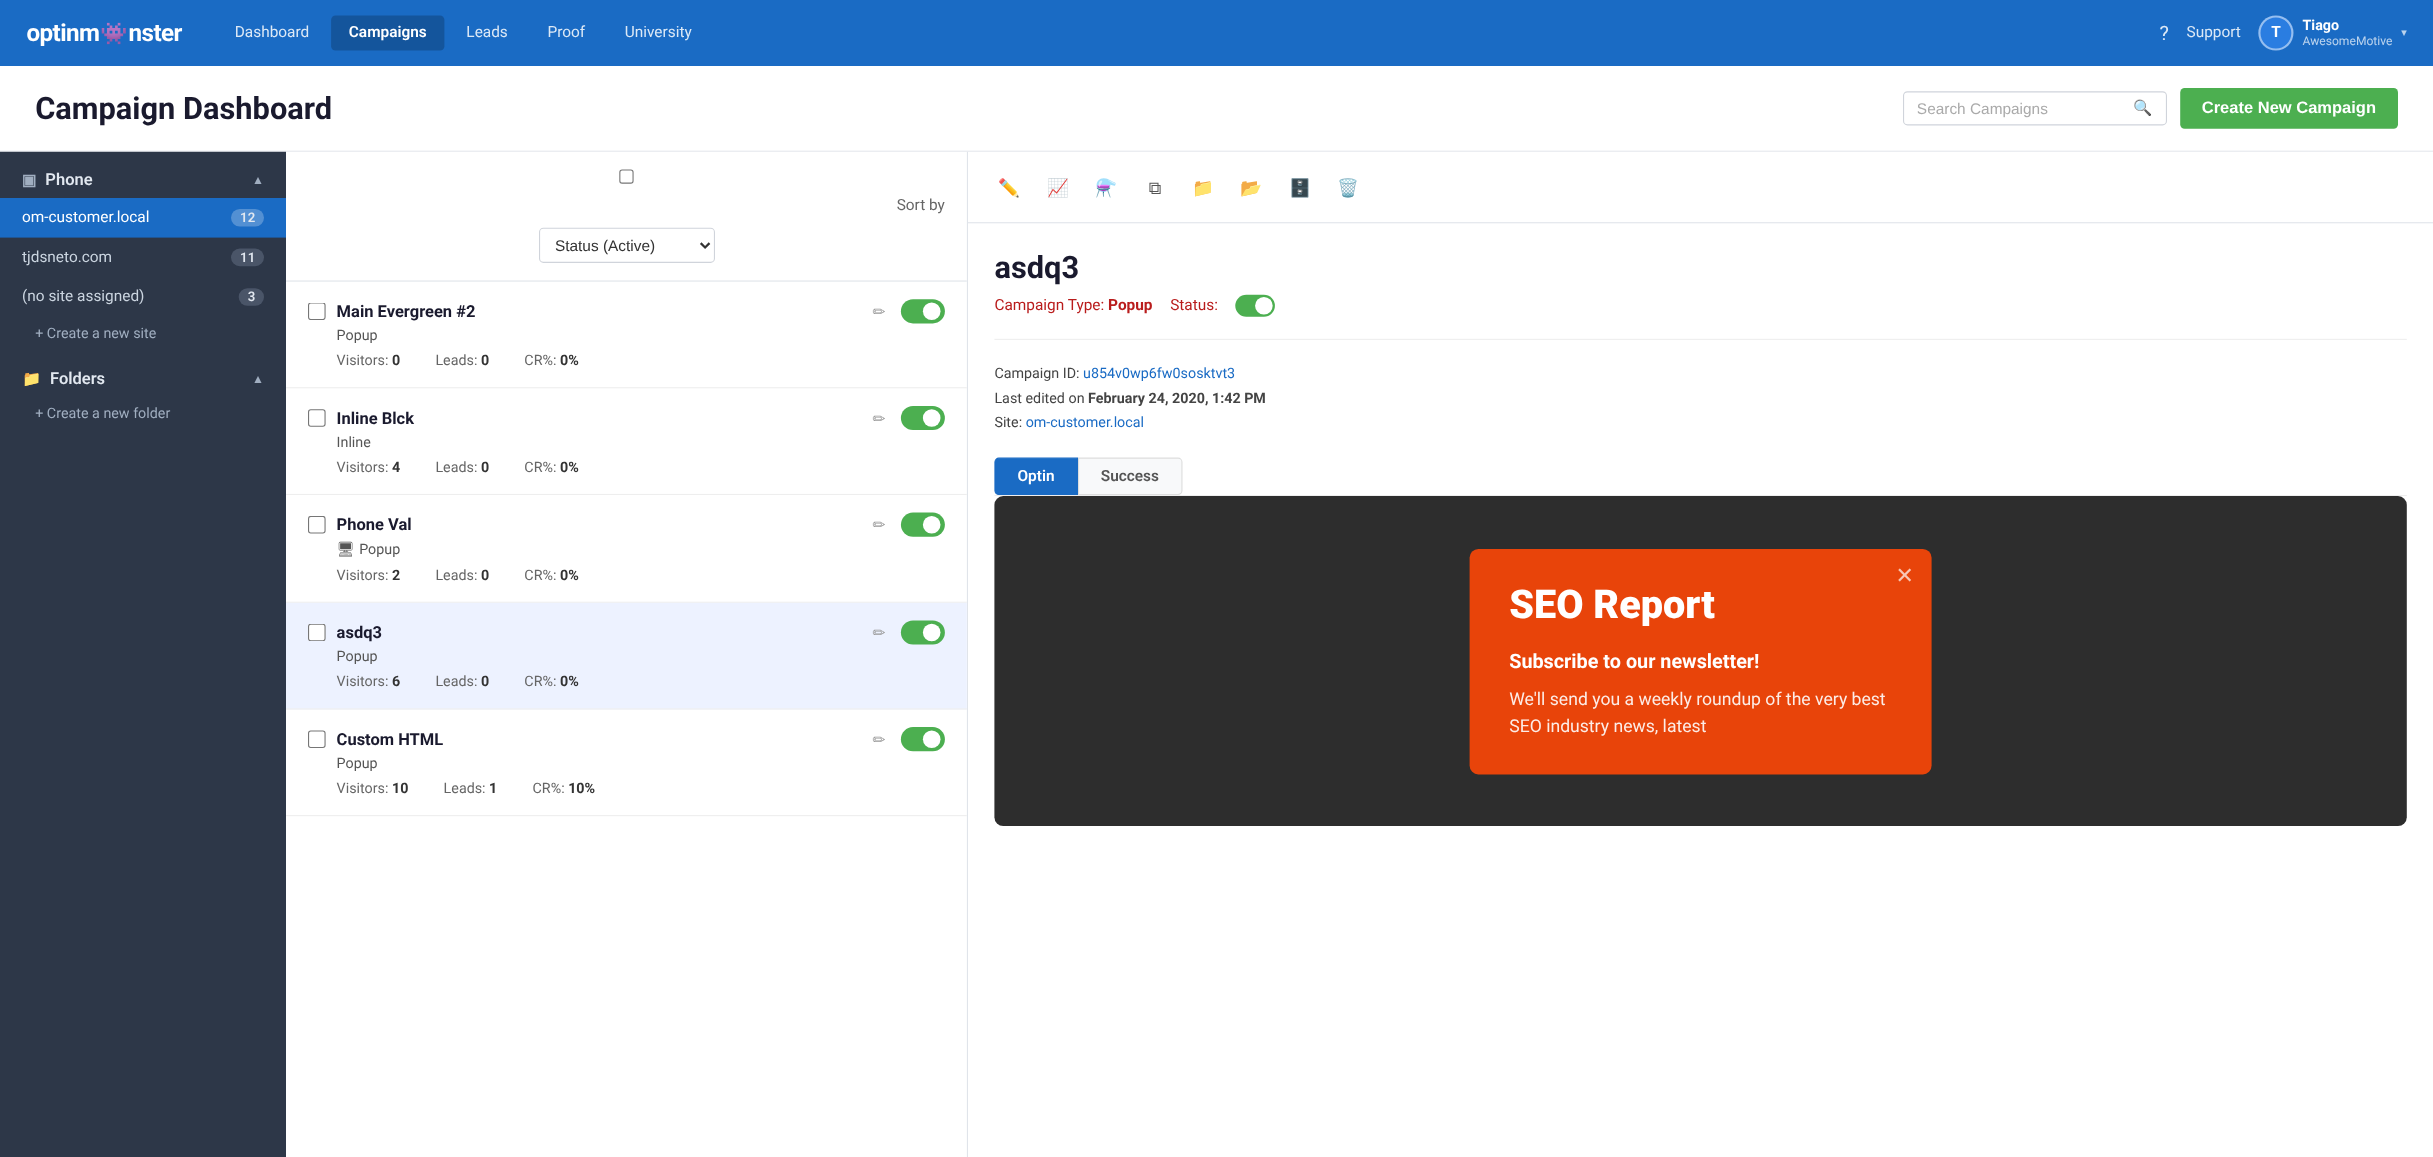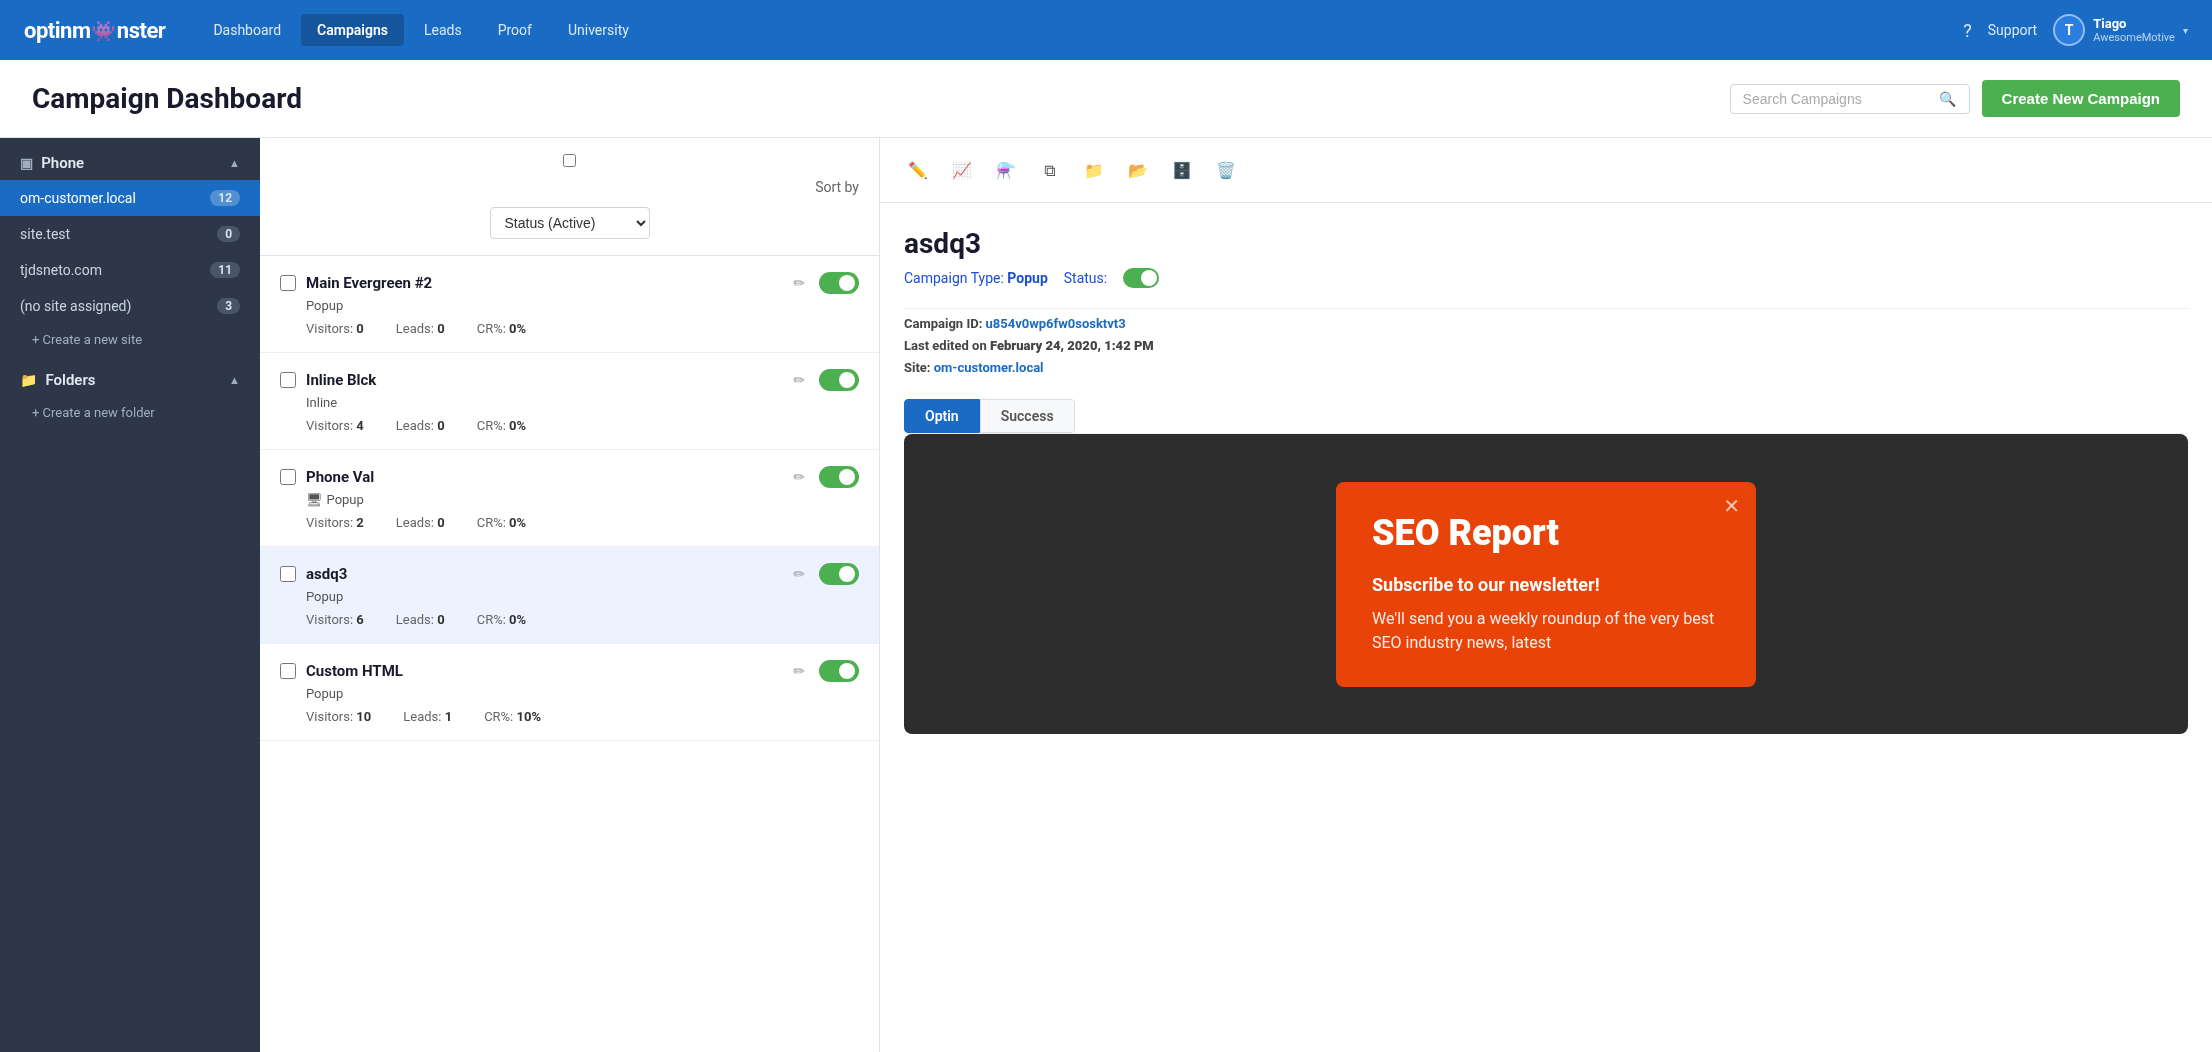--- a/index.html
+++ b/index.html
@@ -152,32 +152,32 @@
       border-bottom: 1px solid #e0e4ea;
     }
     .toolbar-icon {
       width: 36px; height: 36px; display: flex; align-items: center; justify-content: center;
       border-radius: 4px; cursor: pointer; font-size: 16px; color: #555;
     }
 
     .detail-body { padding: 24px; }
     .detail-campaign-name { font-size: 28px; font-weight: 700; color: #1a1a2e; margin-bottom: 8px; }
     .detail-meta-row {
-      display: flex; align-items: center; gap: 16px; font-size: 14px; color: #1d4ed8;
+      display: flex; align-items: center; gap: 16px; font-size: 14px; color: #b91c1c;
       margin-bottom: 20px;
     }
     .detail-toggle {
       width: 36px; height: 20px; border-radius: 10px; background: #4caf50;
       position: relative; display: inline-block;
     }
     .detail-toggle::after {
       content: ''; position: absolute; top: 2px; right: 2px;
       width: 16px; height: 16px; border-radius: 50%; background: #fff;
     }
-    .detail-info { font-size: 13px; color: #444; line-height: 1.7; border-top: 1px solid #eee; padding-top: 4px; font-weight: bold; }
+    .detail-info { font-size: 13px; color: #444; line-height: 1.7; border-top: 1px solid #eee; padding-top: 21px; }
     .detail-info a { color: #1a6bc4; text-decoration: none; }
     .detail-tabs {
       display: flex; gap: 0; margin-top: 20px; border-bottom: 1px solid #eee;
     }
     .detail-tab {
       padding: 8px 20px; font-size: 14px; font-weight: 600; cursor: pointer;
       border: 1px solid #ddd; background: #f8f9fa; color: #555;
     }
     .detail-tab:first-child { border-radius: 4px 0 0 4px; }
     .detail-tab:last-child { border-radius: 0 4px 4px 0; }
@@ -254,24 +254,20 @@
       <span class="sidebar-section-title">
         <span class="sidebar-section-icon">▣</span>
         <span>Phone</span>
       </span>
       <span class="sidebar-caret">▲</span>
     </div>
 
     <div class="sidebar-item active">
       <span class="sidebar-item-label">om-customer.local</span>
       <span class="sidebar-badge">12</span>
-    </div>
-    <div class="sidebar-item">
-      <span class="sidebar-item-label">site.test</span>
-      <span class="sidebar-badge">0</span>
     </div>
     <div class="sidebar-item">
       <span class="sidebar-item-label">tjdsneto.com</span>
       <span class="sidebar-badge">11</span>
     </div>
     <div class="sidebar-item">
       <span class="sidebar-item-label">(no site assigned)</span>
       <span class="sidebar-badge">3</span>
     </div>
     <div class="sidebar-add-link">+ Create a new site</div>

